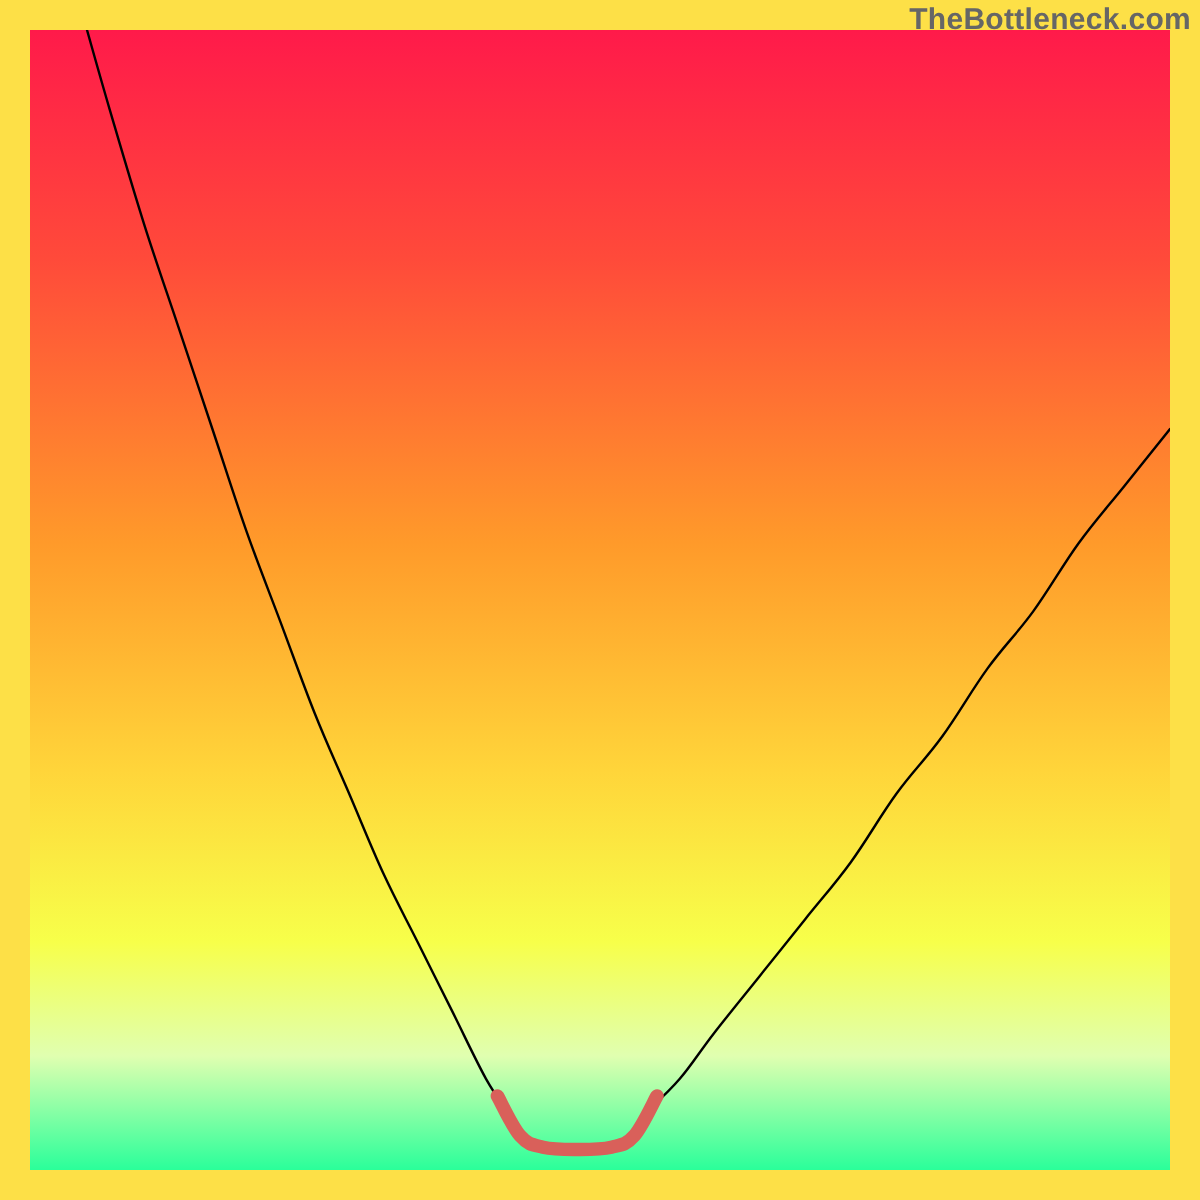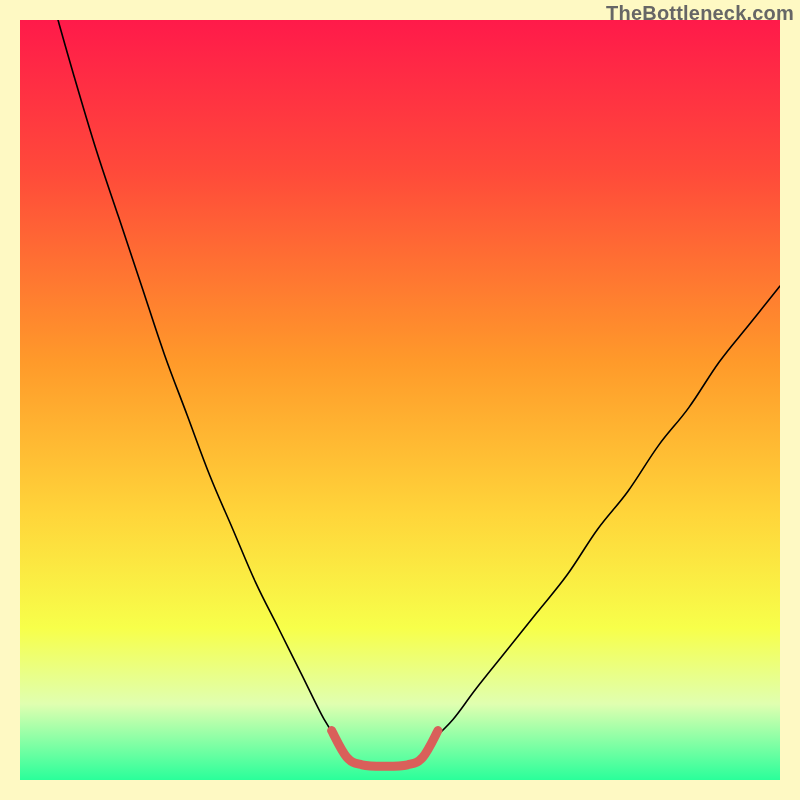--- a/index.html
+++ b/index.html
@@ -7,21 +7,21 @@
     padding: 0;
     width: 800px;
     height: 800px;
     background: #000;
     overflow: hidden;
   }
   .container {
     position: relative;
     width: 800px;
     height: 800px;
-    background: #fef9c3;
+    background: #fde047;
   }
   .plot-area {
     position: absolute;
     left: 20px;
     top: 20px;
     width: 760px;
     height: 760px;
   }
   .watermark {
     position: absolute;

